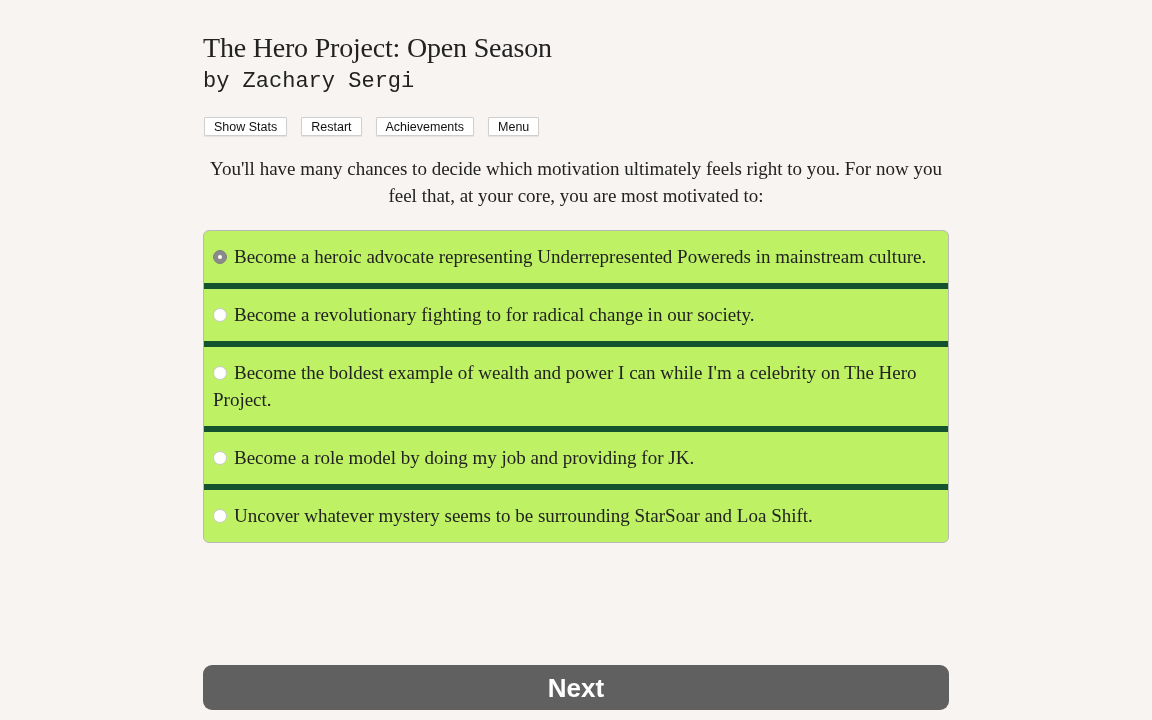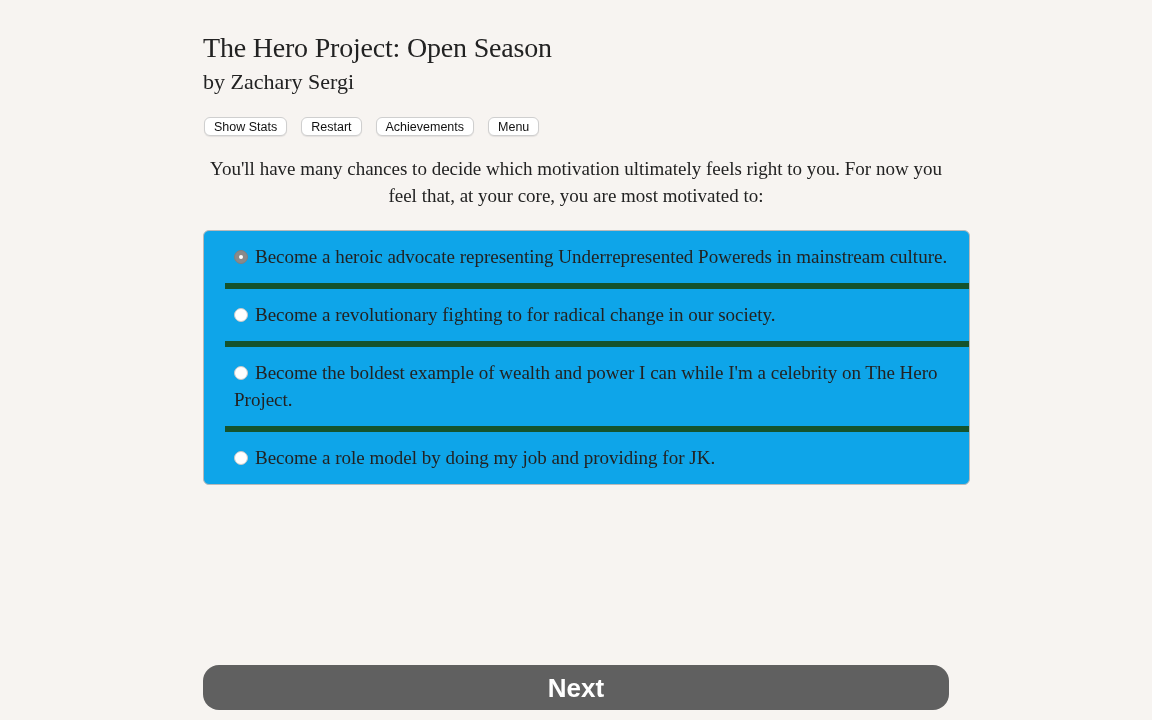--- a/index.html
+++ b/index.html
@@ -4,47 +4,47 @@
 <style>
   html, body { margin: 0; padding: 0; }
   body {
     width: 1152px; height: 720px; overflow: hidden;
     background: #f7f4f1;
     font-family: "DejaVu Serif", "Liberation Serif", serif;
     color: #222;
   }
   .container { position: absolute; left: 203px; top: 0; width: 746px; }
   .title { position: absolute; top: 32px; left: 0; font-size: 28px; font-family: "Liberation Serif", serif; color: #222; white-space: nowrap; letter-spacing: -0.2px; }
-  .author { position: absolute; top: 69px; left: 0; font-size: 22px; font-family: Liberation Serif, serif; color: #222; white-space: nowrap; }
+  .author { position: absolute; top: 69px; left: 0; font-size: 22px; font-family: Liberation Mono, monospace; color: #222; white-space: nowrap; }
   .buttons { position: absolute; top: 117px; left: 1px; display: flex; }
   .btn {
     font-family: "Liberation Sans", sans-serif; font-size: 12.5px; color: #111;
-    background: #fff; border: 1px solid #cfcfcf; border-radius: 6px;
+    background: #fff; border: 1px solid #cfcfcf; border-radius: 1px;
     height: 19px; line-height: 18px; padding: 0 9px; margin-right: 14px;
     box-shadow: 0 1px 1px rgba(0,0,0,0.08); cursor: pointer;
   }
   .prompt { position: absolute; top: 155px; left: 0; width: 746px; font-size: 19px; line-height: 27px; font-family: "Liberation Serif", serif; text-align: center; }
   .choices {
     position: absolute; top: 230px; left: 0; width: 744px;
-    border: 1px solid #b9b9b9; border-radius: 6px; background: #0ea5e9; padding-left: 21px;
+    border: 1px solid #b9b9b9; border-radius: 6px; background: #bef264;
   }
   .choice {
     border-top: 6px solid #14532d; padding: 12px 9px 13px 9px;
     font-size: 19px; line-height: 27px; font-family: "Liberation Serif", serif; cursor: pointer;
   }
   .choice:first-child { border-top: none; }
   .radio {
     display: inline-block; width: 14px; height: 14px; border-radius: 50%;
     background: #fff; border: 1px solid #c8c8c8; vertical-align: -1px; margin-right: 7px; box-sizing: border-box;
   }
   .radio.checked { background: #8a8a8a; border-color: #808080; position: relative; }
   .radio.checked::after { content: ""; position: absolute; left: 4px; top: 4px; width: 4px; height: 4px; border-radius: 50%; background: #fff; }
   .next {
     position: absolute; top: 665px; left: 0; width: 746px; height: 45px;
-    background: #606060; border-radius: 16px; color: #fff;
+    background: #606060; border-radius: 9px; color: #fff;
     font-family: "Liberation Sans", sans-serif; font-weight: bold; font-size: 26px;
     text-align: center; line-height: 46px; cursor: pointer;
   }
 </style>
 </head>
 <body>
 
 <div class="container">
   <div class="title">The Hero Project: Open Season</div>
   <div class="author">by Zachary Sergi</div>
@@ -64,16 +64,19 @@
     </div>
     <div class="choice">
       <span class="radio"></span><span>Become a revolutionary fighting to for radical change in our society.</span>
     </div>
     <div class="choice">
       <span class="radio"></span><span>Become the boldest example of wealth and power I can while I'm a celebrity on The Hero Project.</span>
     </div>
     <div class="choice">
       <span class="radio"></span><span>Become a role model by doing my job and providing for JK.</span>
     </div>
+    <div class="choice">
+      <span class="radio"></span><span>Uncover whatever mystery seems to be surrounding StarSoar and Loa Shift.</span>
+    </div>
   </div>
 
   <div class="next">Next</div>
 </div>
 
 </body></html>

